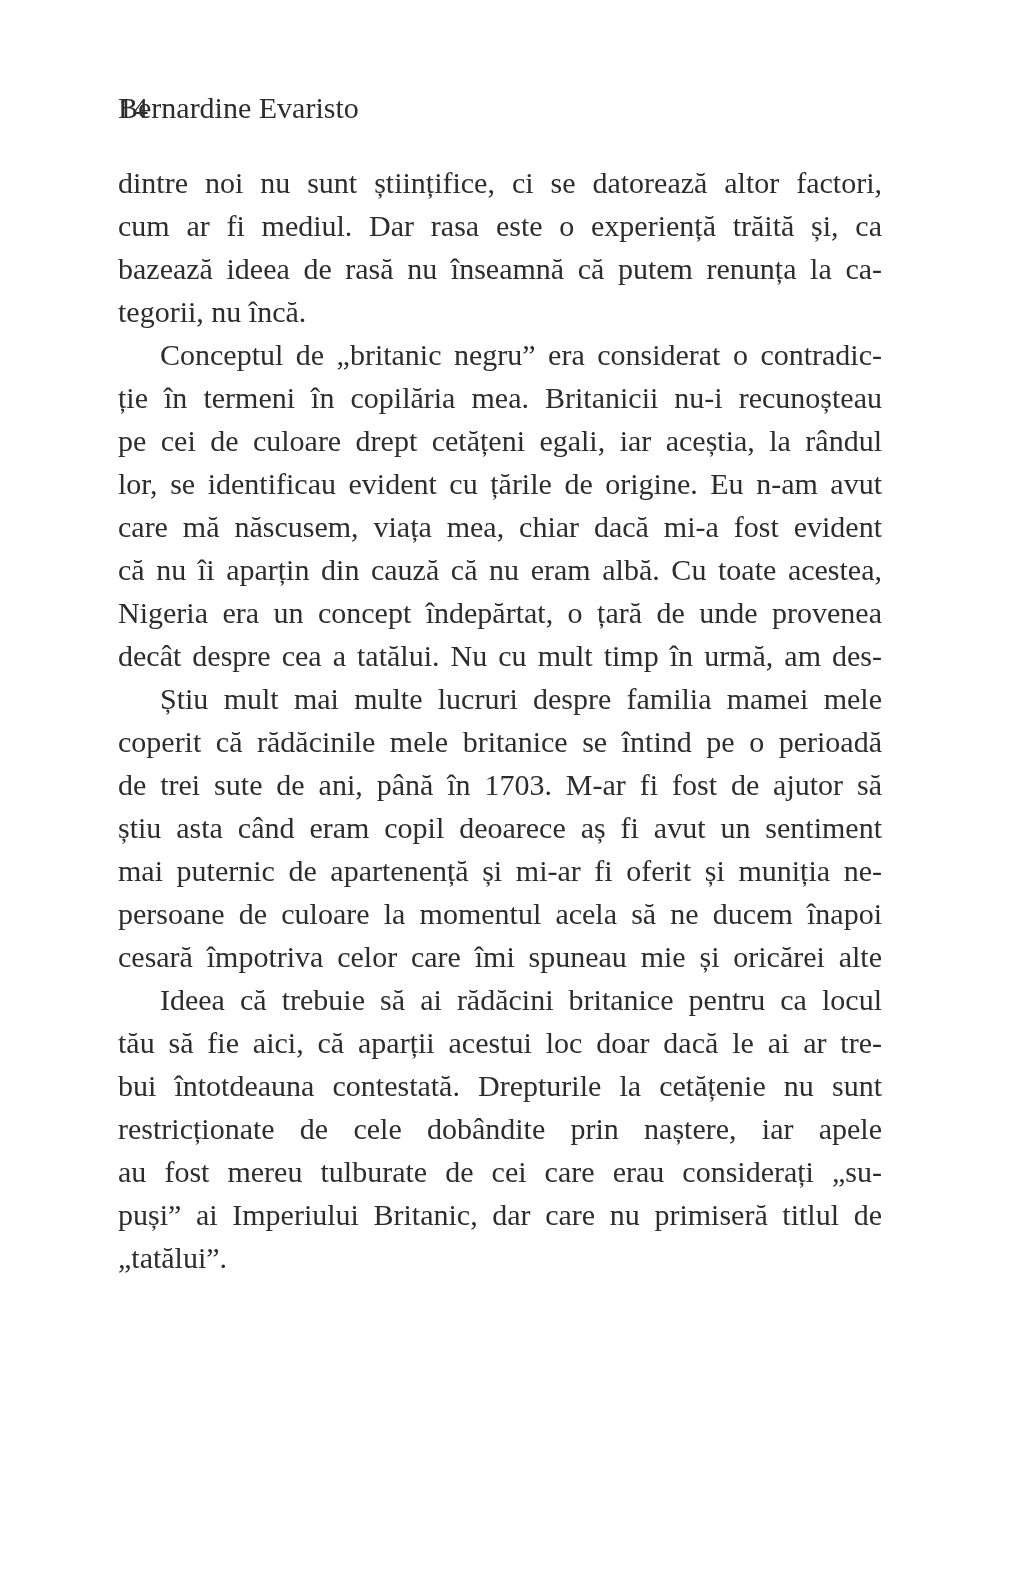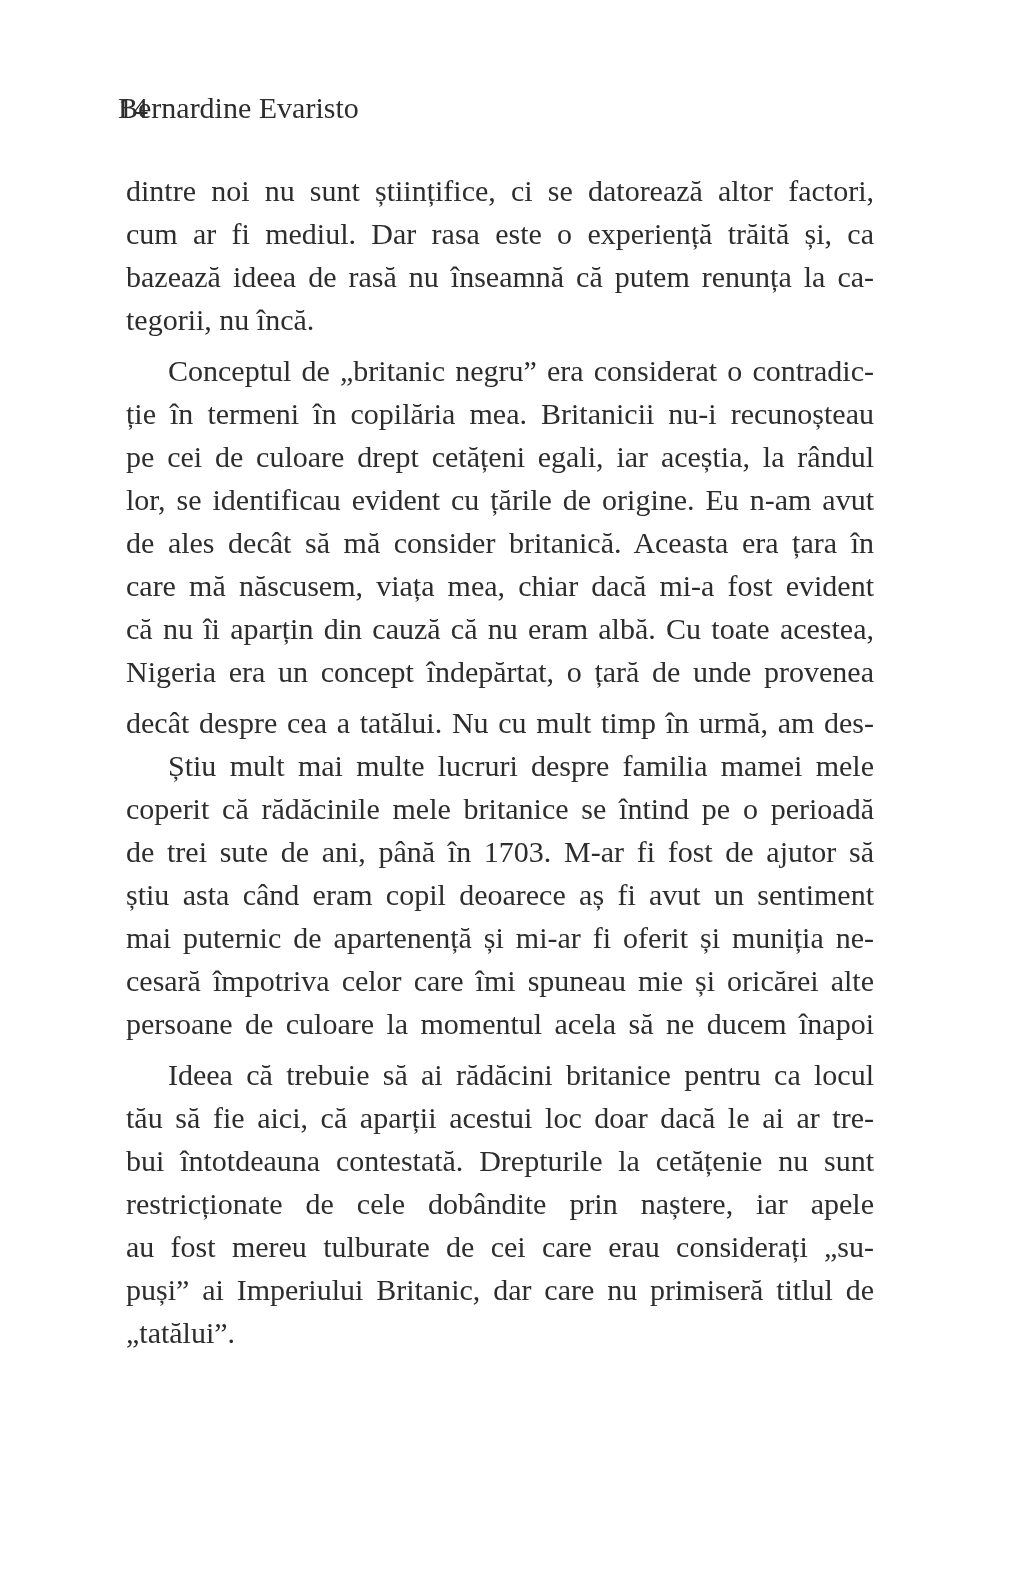--- a/index.html
+++ b/index.html
@@ -34,21 +34,21 @@
   }
   .page-body {
     position: absolute;
     left: 118px;
     top: 161px;
     width: 764px;
     font-size: 30px;
     line-height: 43px;
   }
   .paragraph {
-    margin: 8px;
+    margin: 0;
     padding: 0;
   }
   .line {
     height: 43px;
     overflow: hidden;
     text-align: justify;
     text-align-last: justify;
   }
   .line.last {
     text-align-last: left;
@@ -70,34 +70,33 @@
         <div class="line">dintre noi nu sunt științifice, ci se datorează altor factori,</div>
         <div class="line">cum ar fi mediul. Dar rasa este o experiență trăită și, ca</div>
         <div class="line">bazează ideea de rasă nu înseamnă că putem renunța la ca-</div>
         <div class="line last">tegorii, nu încă.</div>
       </div>
       <div class="paragraph">
         <div class="line indent">Conceptul de „britanic negru” era considerat o contradic-</div>
         <div class="line">ție în termeni în copilăria mea. Britanicii nu-i recunoșteau</div>
         <div class="line">pe cei de culoare drept cetățeni egali, iar aceștia, la rândul</div>
         <div class="line">lor, se identificau evident cu țările de origine. Eu n-am avut</div>
-        <div class="line">de ales decât să mă consider britanică. Aceasta era țara în</div>
         <div class="line">care mă născusem, viața mea, chiar dacă mi-a fost evident</div>
         <div class="line">că nu îi aparțin din cauză că nu eram albă. Cu toate acestea,</div>
         <div class="line">Nigeria era un concept îndepărtat, o țară de unde provenea</div>
       </div>
       <div class="paragraph">
         <div class="line">decât despre cea a tatălui. Nu cu mult timp în urmă, am des-</div>
         <div class="line indent">Știu mult mai multe lucruri despre familia mamei mele</div>
         <div class="line">coperit că rădăcinile mele britanice se întind pe o perioadă</div>
         <div class="line">de trei sute de ani, până în 1703. M-ar fi fost de ajutor să</div>
         <div class="line">știu asta când eram copil deoarece aș fi avut un sentiment</div>
         <div class="line">mai puternic de apartenență și mi-ar fi oferit și muniția ne-</div>
+        <div class="line">persoane de culoare la momentul acela să ne ducem înapoi</div>
         <div class="line">cesară împotriva celor care îmi spuneau mie și oricărei alte</div>
-        <div class="line">persoane de culoare la momentul acela să ne ducem înapoi</div>
       </div>
       <div class="paragraph">
         <div class="line indent">Ideea că trebuie să ai rădăcini britanice pentru ca locul</div>
         <div class="line">tău să fie aici, că aparții acestui loc doar dacă le ai ar tre-</div>
         <div class="line">bui întotdeauna contestată. Drepturile la cetățenie nu sunt</div>
         <div class="line">restricționate de cele dobândite prin naștere, iar apele</div>
         <div class="line">au fost mereu tulburate de cei care erau considerați „su-</div>
         <div class="line">puși” ai Imperiului Britanic, dar care nu primiseră titlul de</div>
         <div class="line last">„tatălui”.</div>
       </div>

